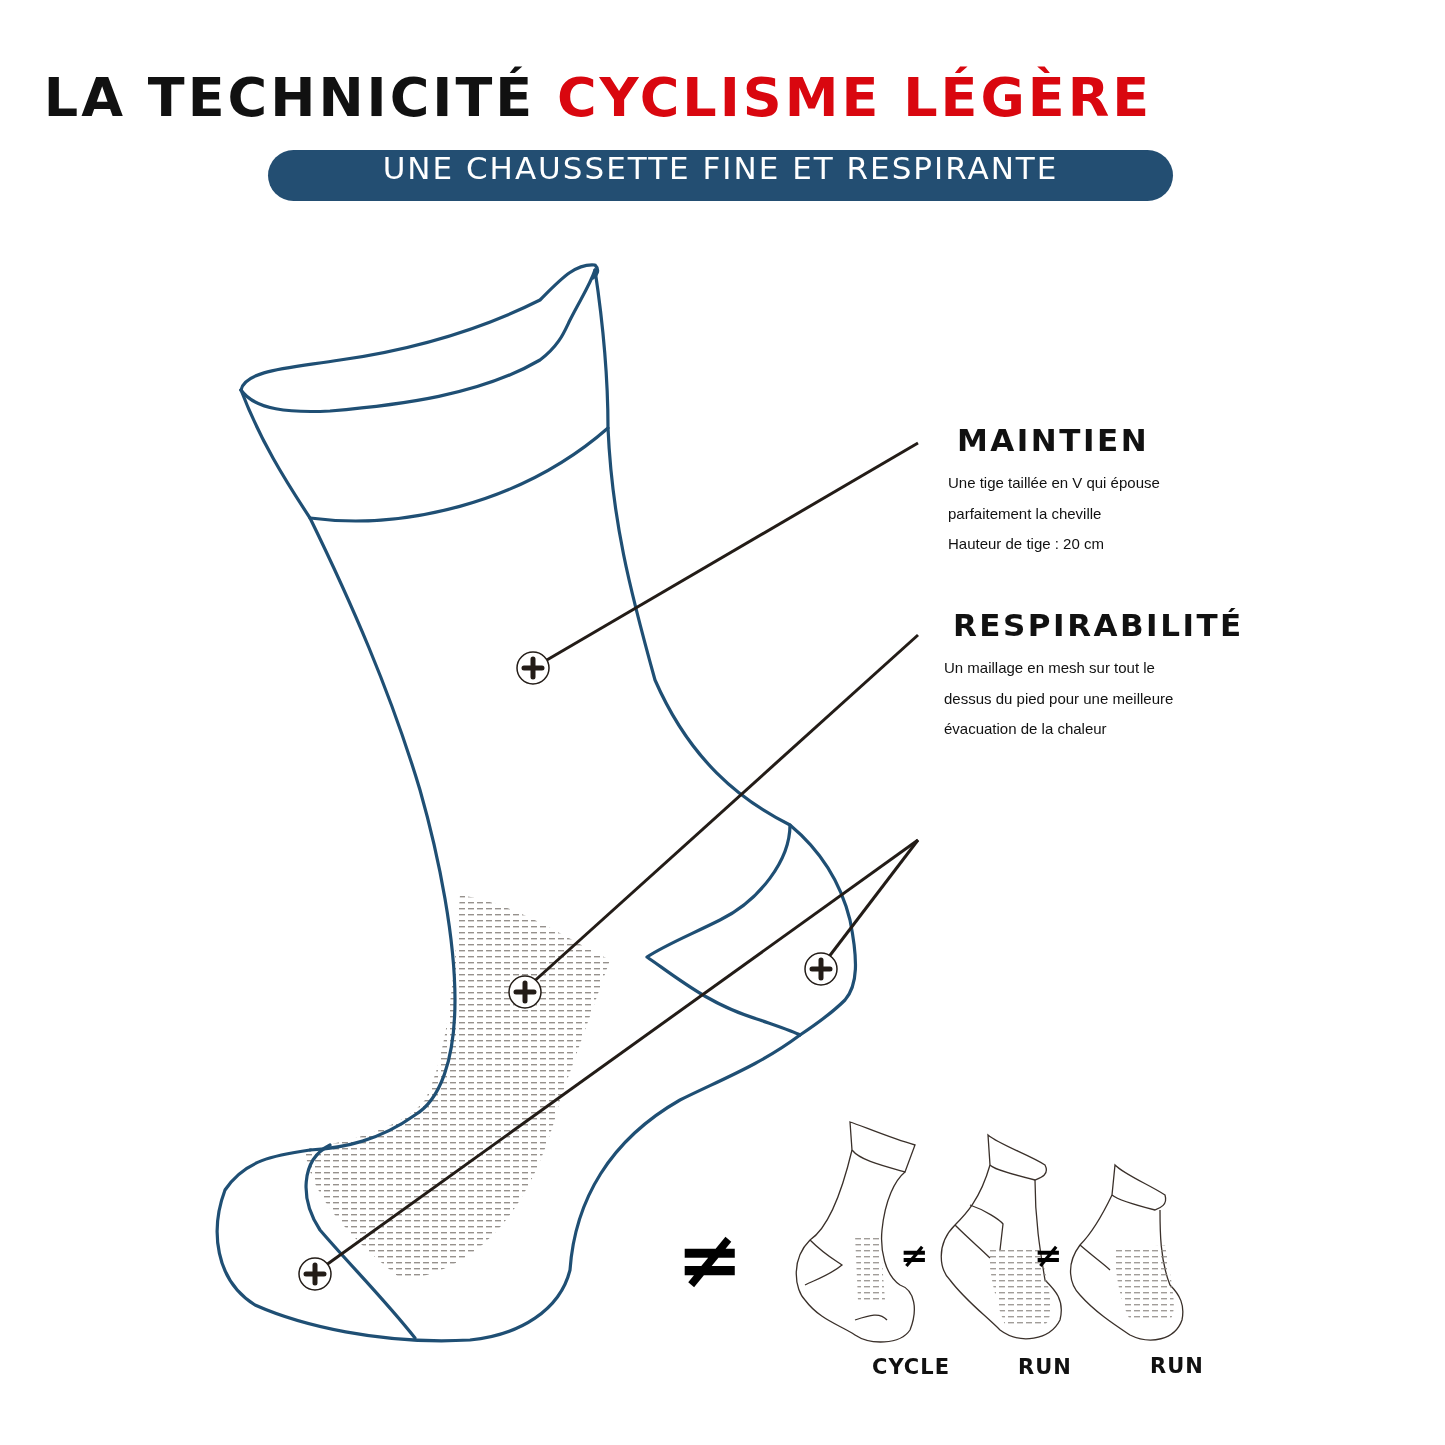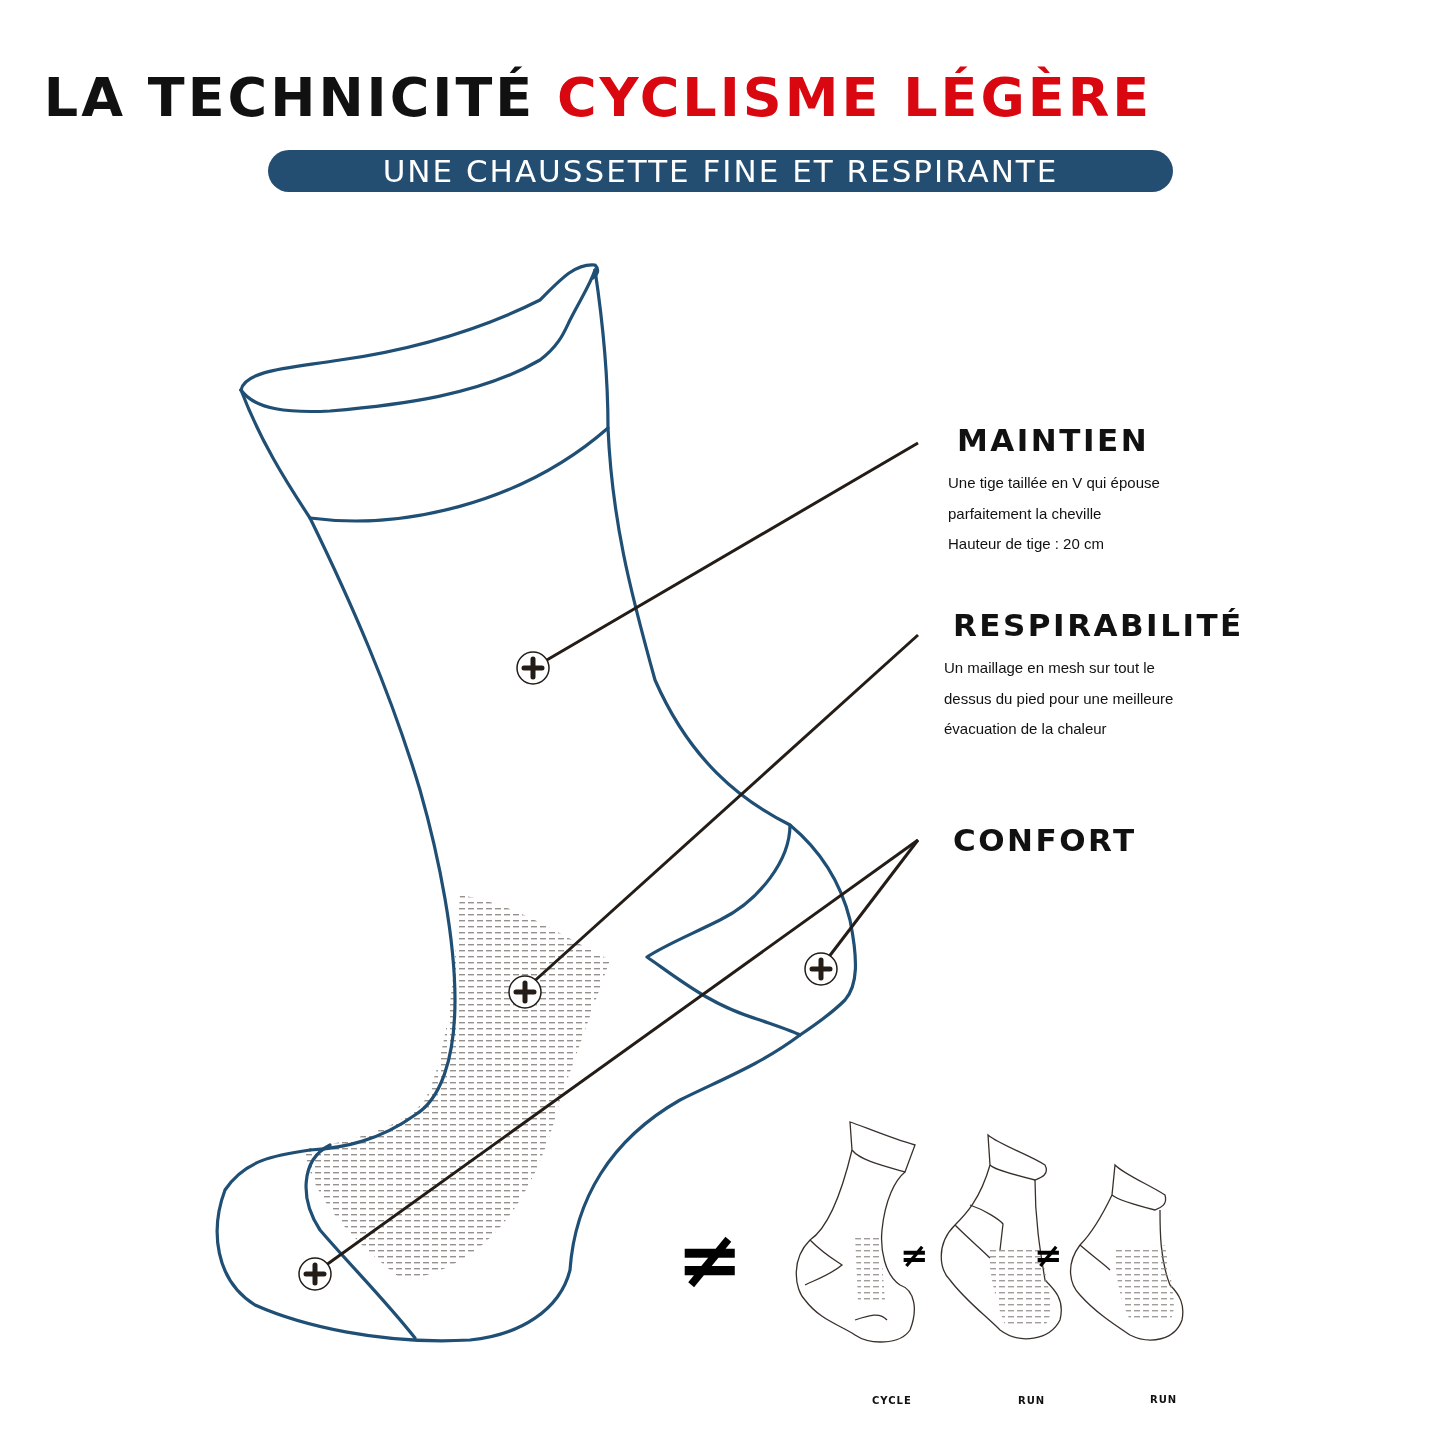--- a/index.html
+++ b/index.html
@@ -3,38 +3,38 @@
 <meta charset="utf-8">
 <style>
   html, body { margin: 0; padding: 0; background: #ffffff; }
   body { width: 1445px; height: 1445px; position: relative; overflow: hidden;
          font-family: "DejaVu Sans", "Liberation Sans", sans-serif; color: #111; }
   .title { position: absolute; left: 0; top: 66px; width: 1196px; text-align: center;
            font-family: "DejaVu Sans", sans-serif; font-weight: bold; font-size: 54px;
            letter-spacing: 3px; line-height: 64px; white-space: nowrap; }
   .title .black { color: #111111; }
   .title .red { color: #d9070f; }
-  .pill { position: absolute; left: 268px; top: 150px; width: 905px; height: 42px;
-          background: #234e72; border-radius: 30px; display: flex; align-items: center;
+  .pill { position: absolute; left: 268px; top: 150px; width: 905px; height: 51px;
+          background: #234e72; border-radius: 30px; display: flex; align-items: flex-start;
           justify-content: center; }
   .pill span { color: #ffffff; font-family: "DejaVu Sans", sans-serif; font-size: 31px;
                letter-spacing: 2px; white-space: nowrap; }
   .illustration { position: absolute; left: 0; top: 0; width: 1445px; height: 1445px; }
   .feature { position: absolute; }
   .feature h2 { margin: 9px; font-family: "DejaVu Sans", sans-serif; font-weight: bold;
                 font-size: 31px; letter-spacing: 2.5px; line-height: 38px; color: #111; }
   .feature p { margin: 6px 0 0 0; font-family: Liberation Sans, sans-serif; font-size: 15px;
                line-height: 30.5px; color: #111; white-space: pre-line; }
   .f1 { left: 948px; top: 412px; }
   .f2 { left: 944px; top: 597px; }
   .f3 { left: 944px; top: 812px; }
   .neq-big { position: absolute; left: 676px; top: 1220px; font-size: 80px; font-weight: bold;
              line-height: 80px; color: #000; }
   .label { position: absolute; font-family: "DejaVu Sans", sans-serif; font-weight: bold;
-           font-size: 10px; letter-spacing: 1px; color: #111; margin-top: 40px; }
+           font-size: 21px; letter-spacing: 1px; color: #111; }
   .l1 { left: 872px; top: 1355px; }
   .l2 { left: 1018px; top: 1355px; }
   .l3 { left: 1150px; top: 1354px; }
   .neq-small { position: absolute; font-size: 34px; font-weight: bold; color: #000; line-height: 34px; }
   .n1 { left: 900px; top: 1238px; }
   .n2 { left: 1034px; top: 1238px; }
 </style>
 </head>
 <body>
 
@@ -127,21 +127,20 @@
 </div>
 
 <div class="feature f2">
   <h2>RESPIRABILITÉ</h2>
   <p>Un maillage en mesh sur tout le
 dessus du pied pour une meilleure
 évacuation de la chaleur</p>
 </div>
 
 <div class="feature f3">
-  <h2>CONFORT</h2>
 </div>
 
 <div class="neq-big">≠</div>
 <div class="neq-small n1">≠</div>
 <div class="neq-small n2">≠</div>
 
 <div class="label l1">CYCLE</div>
 <div class="label l2">RUN</div>
 <div class="label l3">RUN</div>
 

